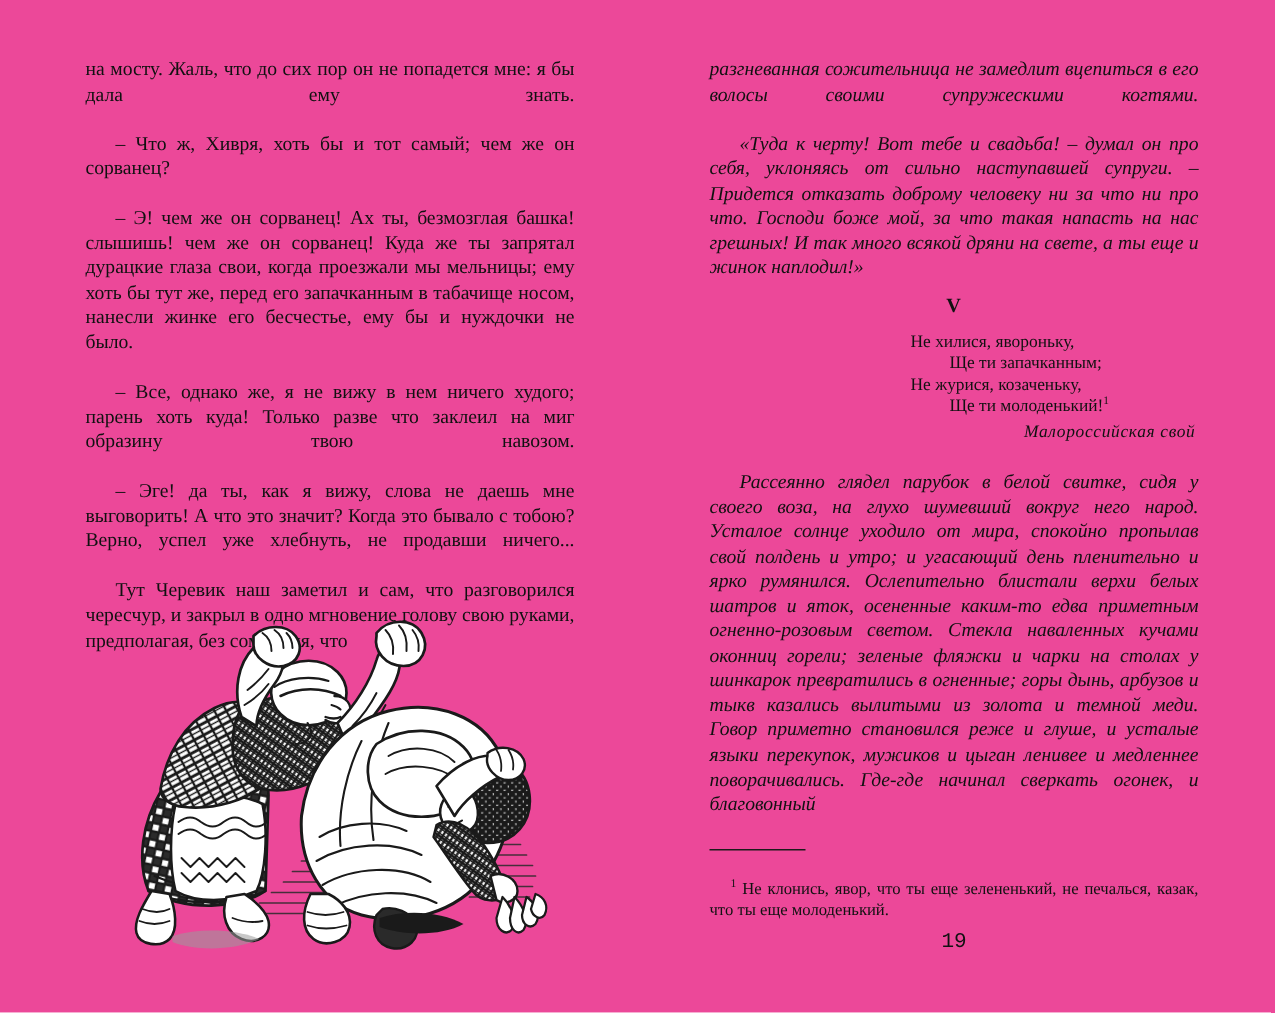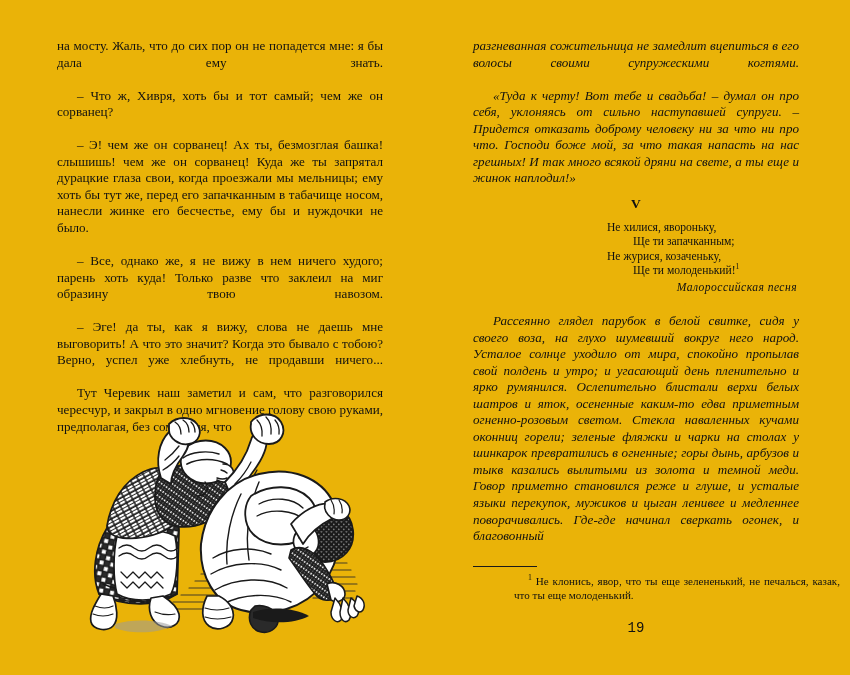--- a/index.html
+++ b/index.html
@@ -12,21 +12,21 @@
     height: 675px;
     position: relative;
     overflow: hidden;
     font-family: "Liberation Serif", "DejaVu Serif", serif;
     color: #111111;
   }
 
   .page {
     position: absolute;
     inset: 0;
-    background: #eab308;
+    background: #ec4899;
   }
 
   
   .col {
     position: absolute;
     top: 38px;
     width: 326px;
     font-size: 13.1px;
     line-height: 16.55px;
     text-align: justify;
@@ -110,27 +110,26 @@
     position: absolute;
     left: 473px;
     top: 566px;
     width: 64px;
     height: 0;
     border-top: 1.1px solid #1a1a1a;
   }
   .footnote {
     position: absolute;
     left: 473px;
-    top: 574px;
+    top: 586px;
     width: 326px;
     font-size: 11.1px;
     line-height: 14.2px;
     text-align: justify;
     color: #111111;
-    margin-left: 41px;
   }
   .footnote p { margin: 0; text-indent: 14px; }
   .footnote p::after { content: ""; display: inline-block; width: 100%; }
   .footnote p.flush::after { content: none; }
   .footnote .marker {
     font-size: 7.8px;
     vertical-align: super;
     line-height: 0;
   }
 
@@ -353,21 +352,21 @@
 
   <div class="section-numeral">V</div>
 
   <div class="epigraph">
     <div class="verse">
       <div class="line">Не хилися, явороньку,</div>
       <div class="line ind">Ще ти запачканным;</div>
       <div class="line">Не журися, козаченьку,</div>
       <div class="line ind"><span>Ще ти молоденький!</span><sup class="fn">1</sup></div>
     </div>
-    <div class="attribution">Малороссийская песня</div>
+    <div class="attribution">Малороссийская свой</div>
   </div>
 
   <div class="col col-right" style="top:313px;">
     <p class="para flush">Рассеянно глядел парубок в белой свитке, сидя у своего воза, на глухо шумевший вокруг него народ. Усталое солнце уходило от мира, спокойно пропылав свой полдень и утро; и угасающий день пленительно и ярко румянился. Ослепительно блистали верхи белых шатров и яток, осененные каким-то едва приметным огненно-розовым светом. Стекла наваленных кучами оконниц горели; зеленые фляжки и чарки на столах у шинкарок превратились в огненные; горы дынь, арбузов и тыкв казались вылитыми из золота и темной меди. Говор приметно становился реже и глуше, и усталые языки перекупок, мужиков и цыган ленивее и медленнее поворачивались. Где-где начинал сверкать огонек, и благовонный</p>
   </div>
 
   <div class="footnote-rule"></div>
 
   <div class="footnote">
     <p class="flush"><span class="marker">1</span> <span>Не клонись, явор, что ты еще зелененький, не печалься, казак, что ты еще молоденький.</span></p>

